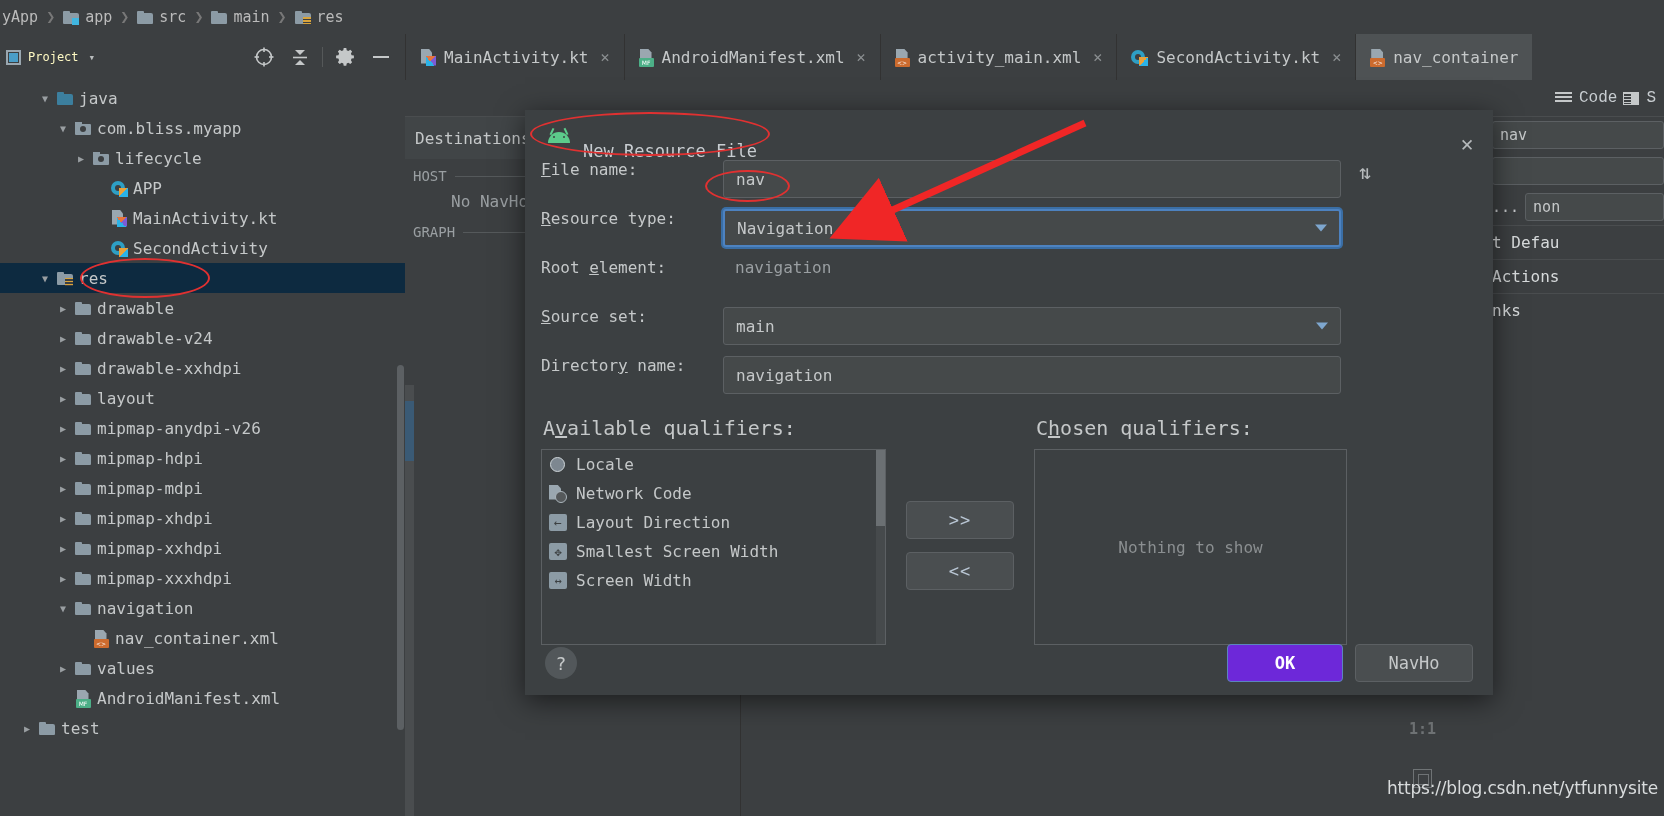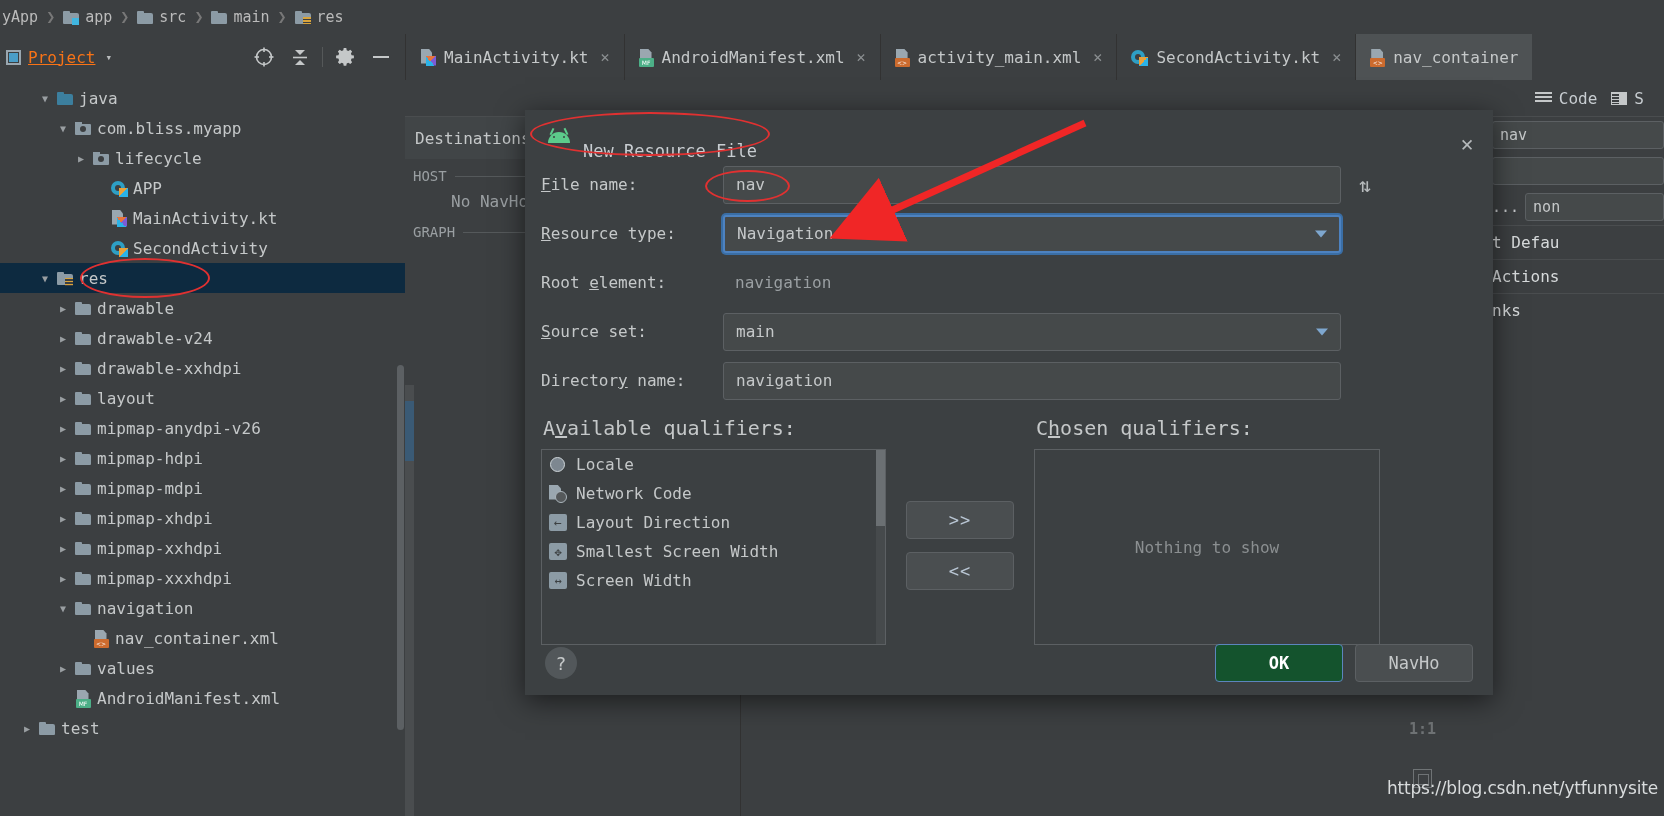--- a/index.html
+++ b/index.html
@@ -22,21 +22,21 @@
   .fldr b.badge{ position:absolute; right:0; bottom:-1px; width:7px; height:7px; background:#40b6e0; }
   .fldr b.lines{ position:absolute; right:0px; bottom:-1px; width:8px; height:8px;
      background:repeating-linear-gradient(#d9a43b 0 1.5px,#3c3f41 1.5px 3px); }
   
   #projHeader{
     position:absolute; left:0; top:34px; width:405px; height:46px;
     background:#3c3f41; display:flex; align-items:center;
   }
   #projHeader .pwicon{ width:15px; height:15px; border:2px solid #9aa7b0; margin:0 7px 0 6px; position:relative;}
   #projHeader .pwicon:after{content:"";position:absolute;left:1px;top:1px;right:1px;bottom:1px;background:#4a9ec8;}
-  #projHeader .ptitle{ font-size:16px; color:#f97316;text-decoration:underline; }
+  #projHeader .ptitle{ font-size:12px; color:#fef9c3; }
   #projHeader .caret{ margin-left:10px; color:#b9bcbd; font-size:11px; }
   #projHeader .tools{ margin-left:auto; display:flex; align-items:center; gap:0px; padding-right:6px;}
   #projHeader .tbtn{ width:36px; height:34px; display:flex; align-items:center; justify-content:center; }
   .vdiv{ width:1px; height:20px; background:#555859; margin:0 4px; }
   
   #tree{
     position:absolute; left:0; top:80px; width:405px; height:736px;
     background:#3c3f41; overflow:hidden; padding-top:0px;
   }
   .row{ height:30px; display:flex; align-items:center; font-size:16px; color:#c5c8c9; white-space:nowrap;}
@@ -83,21 +83,21 @@
   #tabs{
     position:absolute; left:405px; top:34px; width:1259px; height:46px;
     background:#3c3f41; display:flex; align-items:stretch;
   }
   .tab{ display:flex; align-items:center; gap:8px; padding:0 14px; border-left:1px solid #323232;
         font-size:16px; color:#c5c8c9; white-space:nowrap; }
   .tab.active{ background:#4e5254; }
   .tab .x{ color:#8b8f91; font-size:15px; margin-left:4px; }
   
   #editor{ position:absolute; left:405px; top:80px; width:1259px; height:736px; background:#3c3f41; }
-  #codeBar{ position:absolute; right:0; top:0; height:36px; display:flex; align-items:center; gap:14px; padding-right:20px;}
+  #codeBar{ position:absolute; right:0; top:0; height:36px; display:flex; align-items:center; gap:6px; padding-right:8px;font-family:Liberation Mono, monospace;}
   #codeBar .mi{ display:flex; align-items:center; gap:7px; font-size:16px; color:#c8cdd1;}
   .hamburger{ width:17px; height:12px; background:repeating-linear-gradient(#c5c8c9 0 2px, transparent 2px 4px);}
   .splitic{ width:16px; height:13px; border:1.5px solid #c5c8c9; display:flex;}
   .splitic i{ width:50%; background:repeating-linear-gradient(#c5c8c9 0 1.5px,transparent 1.5px 3px);}
   .splitic u{ width:50%; background:#c5c8c9; }
   
   #destPanel{ position:absolute; left:0; top:36px; width:336px; height:700px; background:#3c3f41;
               border-right:1px solid #323232; border-top:1px solid #4a4d4f;}
   #destHeader{ height:42px; display:flex; align-items:center; padding-left:10px; font-size:16px;
                color:#c5c8c9; background:#414547; }
@@ -131,21 +131,21 @@
   .androidIcon{ width:24px; height:15px; position:relative; }
   .androidIcon .body{ position:absolute; left:1px; top:4px; width:22px; height:11px;
        background:#5ccb8b; border-radius:11px 11px 0 0;}
   .androidIcon .ant1,.androidIcon .ant2{ position:absolute; top:0px; width:1.8px; height:7px; background:#5ccb8b;}
   .androidIcon .ant1{ left:4px; transform:rotate(26deg);}
   .androidIcon .ant2{ right:4px; transform:rotate(-26deg);}
   .androidIcon .e1,.androidIcon .e2{ position:absolute; top:8px; width:2.4px;height:2.4px;border-radius:50%;background:#3c4042;}
   .androidIcon .e1{ left:6px;} .androidIcon .e2{ right:6px;}
   #dlgClose{ position:absolute; right:14px; top:22px; width:24px; height:24px; color:#b6babc; font-size:21px;
              display:flex; align-items:center; justify-content:center; }
-  .frow{ display:flex; align-items:center; height:49px; padding-left:16px; }
+  .frow{ display:flex; align-items:flex-start; height:49px; padding-left:16px; }
   .flabel{ width:182px; font-size:16px; color:#c5c8c9; }
   .flabel u{ text-decoration:underline; }
   .finput{ height:38px; background:#45494a; border:1px solid #5c6063; border-radius:3px;
            display:flex; align-items:center; padding-left:12px; font-size:16px; color:#c5c8c9; }
   .finput.wide{ width:618px; }
   .fstatic{ font-size:16px; color:#9a9fa2; padding-left:12px; }
   .combo{ width:618px; height:38px; background:#45494a; border:1px solid #5c6063; border-radius:3px;
           display:flex; align-items:center; padding-left:12px; font-size:16px; color:#c5c8c9; position:relative;}
   .combo.focus{ border:2px solid #4d82c0; box-shadow:0 0 0 2px #3a6ea5; }
   .combo .arrow{ position:absolute; right:12px; top:50%; transform:translateY(-50%);
@@ -160,29 +160,29 @@
               overflow:hidden; position:relative; }
   .qitem{ height:29px; display:flex; align-items:center; gap:9px; padding-left:7px;
           font-size:16px; color:#c5c8c9; }
   .qitem.sel{ background:#4b6eaf; color:#ffffff; }
   #availThumb{ position:absolute; right:0; top:0; width:9px; height:76px; background:#6b7073;}
   #availTrack{ position:absolute; right:0; top:0; width:9px; height:196px; background:#464a4c;}
   .midBtns{ width:148px; display:flex; flex-direction:column; align-items:center;
             justify-content:center; gap:13px; padding-top:34px;}
   .mbtn{ width:108px; height:38px; background:#4a4e50; border:1px solid #5c6063; border-radius:4px;
          color:#b9c6d4; font-size:17px; display:flex; align-items:center; justify-content:center; letter-spacing:1px;}
-  #chosenBox{ width:346px; height:196px; background:#3c4042; border:1px solid #5c6063;
+  #chosenBox{ width:313px; height:196px; background:#3c4042; border:1px solid #5c6063;
               display:flex; align-items:center; justify-content:center; }
   #chosenBox .empty{ font-size:16px; color:#8b8f91; }
   
   #dlgFooter{ position:absolute; left:0; bottom:0; width:968px; height:64px; display:flex; align-items:center;
               padding:0 20px; }
   #helpBtn{ width:32px; height:32px; border-radius:50%; background:#52575a; color:#c5c8c9;
             display:flex; align-items:center; justify-content:center; font-size:18px; }
-  #okBtn{ margin-left:auto; width:128px; height:38px; background:#14532d; border:1px solid #5c85bd;
+  #okBtn{ margin-left:auto; width:116px; height:38px; background:#6d28d9; border:1px solid #5c85bd;
           border-radius:4px; color:#ffffff; font-size:17px; display:flex; align-items:center; justify-content:center; font-weight:bold;text-align:center;}
   #cancelBtn{ margin-left:12px; width:118px; height:38px; background:#4a4e50; border:1px solid #5c6063;
           border-radius:4px; color:#c5c8c9; font-size:17px; display:flex; align-items:center; justify-content:center;}
   
   .qic{ width:18px; height:18px; position:relative; flex:0 0 18px; }
   .qic .pg{ position:absolute; left:0; top:0; width:12px; height:15px; background:#9aa7b0;
             clip-path:polygon(0 0,70% 0,100% 26%,100% 100%,0 100%); }
   .qic .glb{ position:absolute; right:0; bottom:0; width:12px; height:12px; border-radius:50%;
              background:#55595b; border:1.5px solid #aab4bb;}
   .qic.globe .glb{ left:1px; bottom:2px; width:15px; height:15px; background:#7d8790; border:1.5px solid #cdd4d8;}

